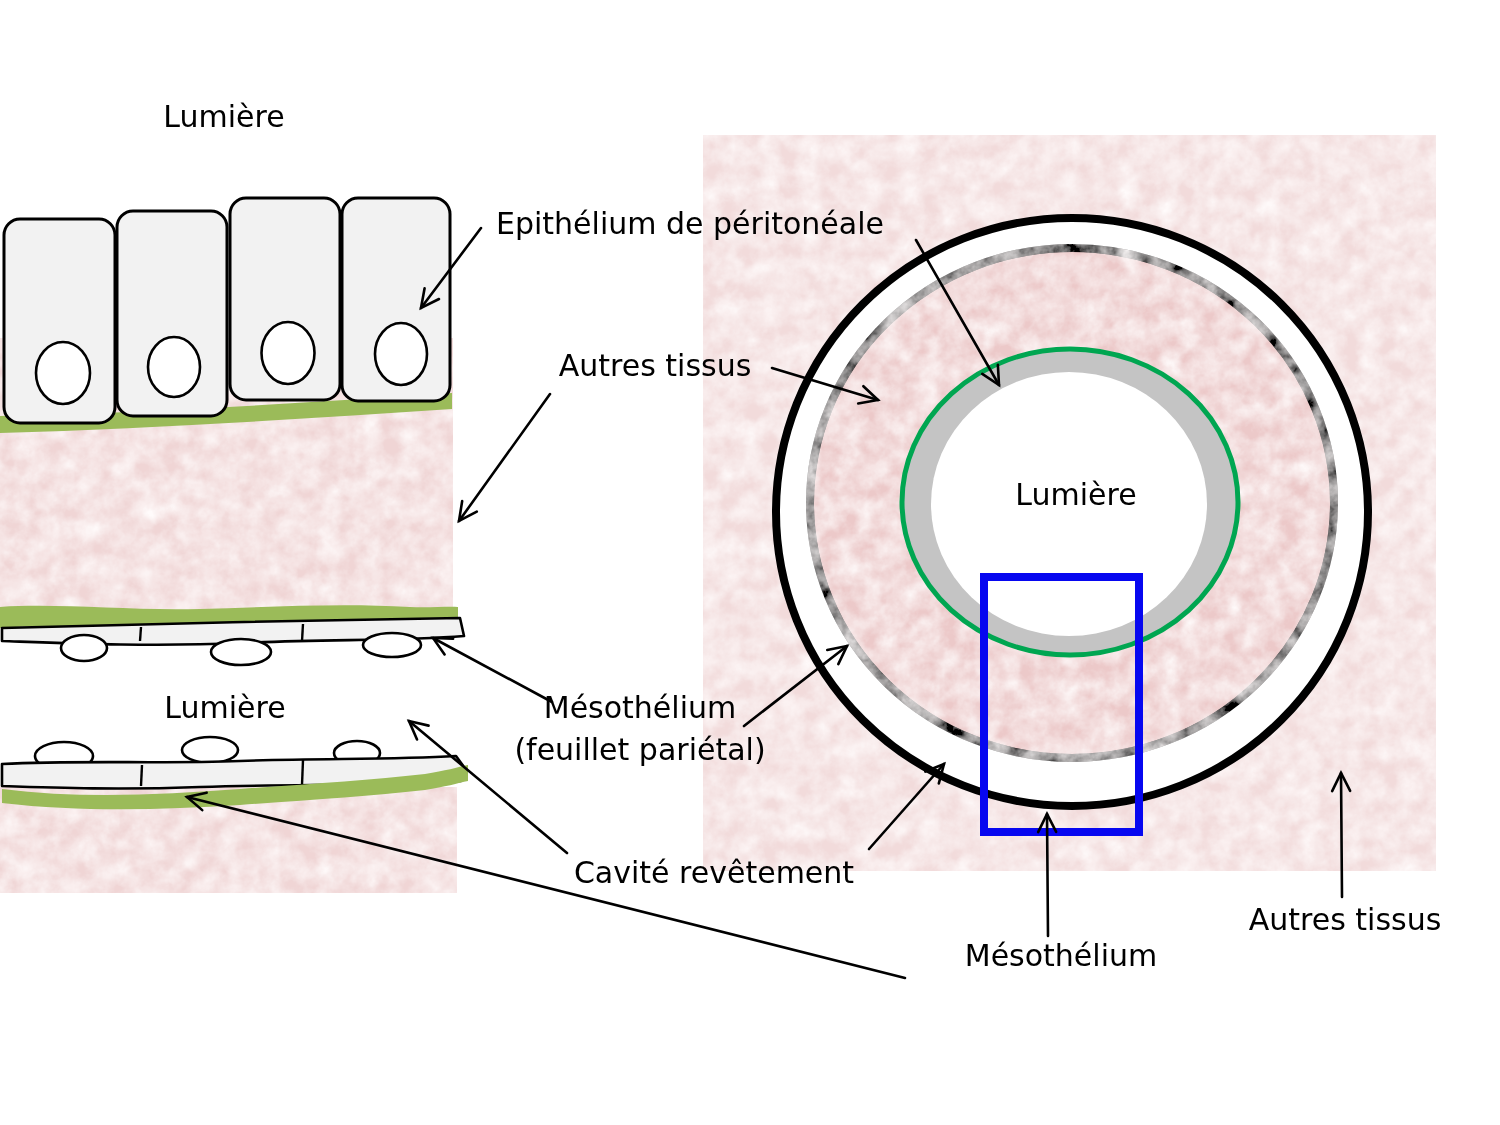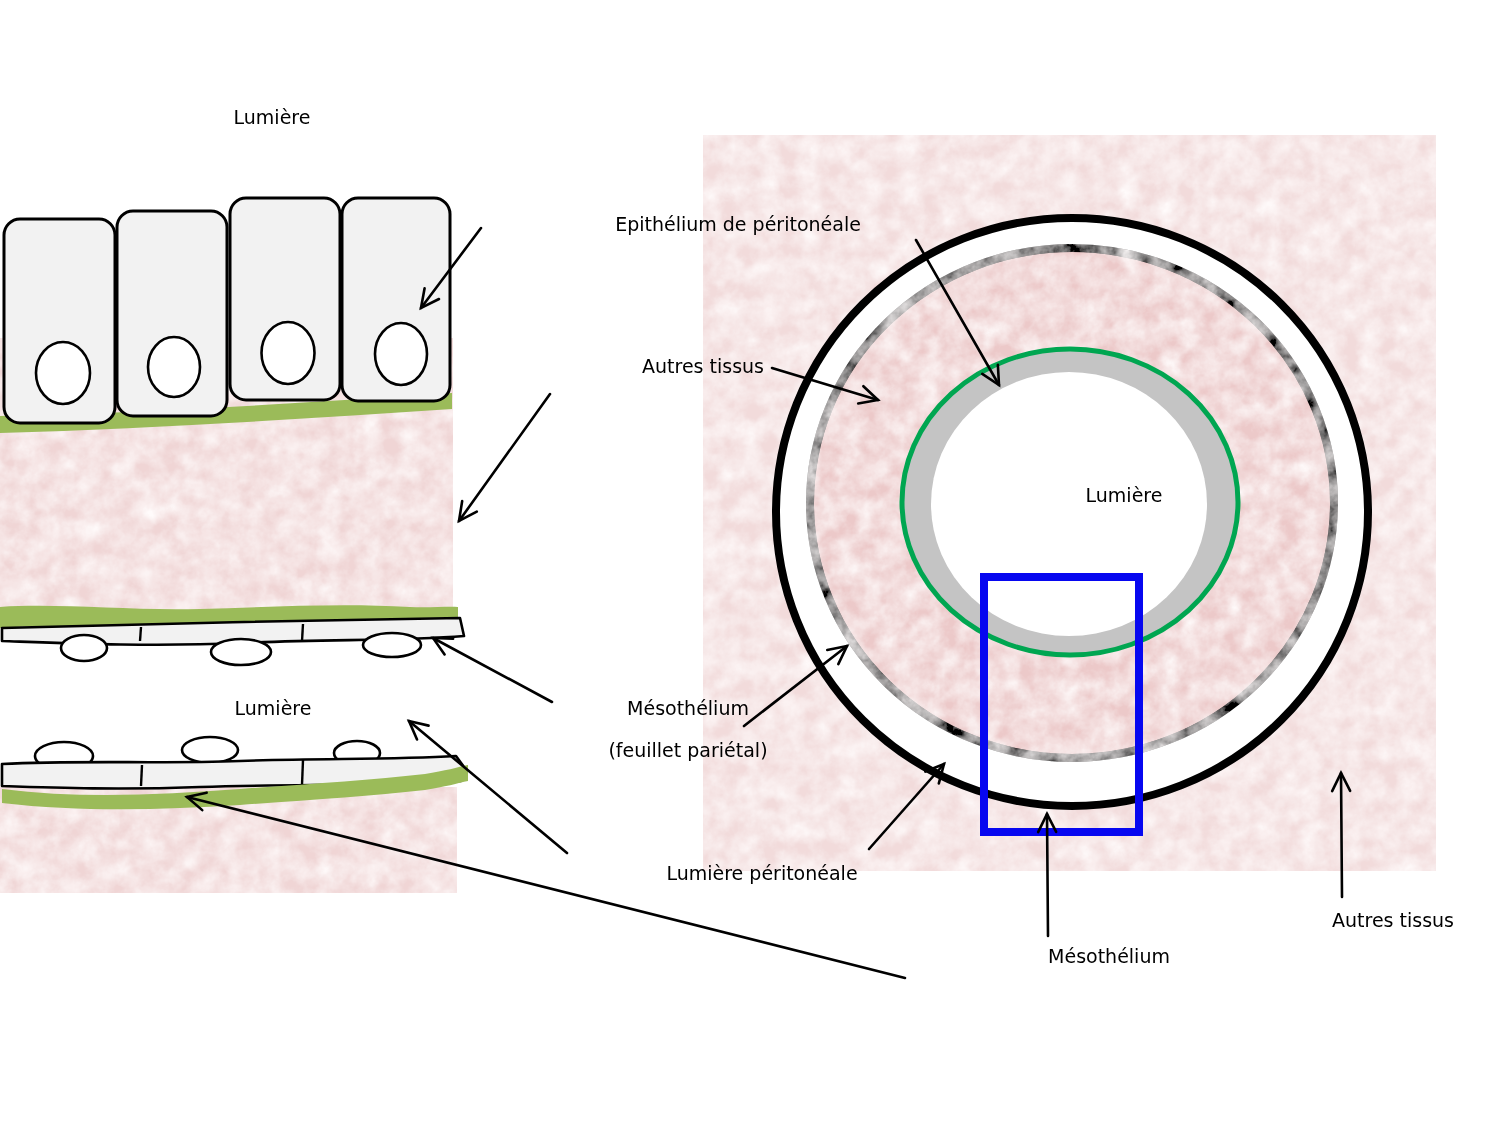--- a/index.html
+++ b/index.html
@@ -7,26 +7,25 @@
     position:relative;
     width:1500px;height:1125px;
     background:#fff;
     font-family:"DejaVu Sans", sans-serif;
     overflow:hidden;
   }
   .canvas svg{position:absolute;left:0;top:0;}
   .lbl{
     position:absolute;
     transform:translateX(-50%);
-    font-size:19px;
+    font-size:30px;
     line-height:42px;
     color:#000;
     white-space:nowrap;
     text-align:center;
-    margin-left:48px;
   }
   
   .pink-square{fill:var(--pink_square,#f2dbdb);}
   .pink-tissue{fill:var(--pink_tissue,#ecc9c9);}
   .pink-left{fill:var(--pink_left,#f0d5d5);}
   .membrane{fill:var(--green_membrane,#9bbb59);}
   .ring-white{fill:#ffffff;stroke:var(--outline,#000);stroke-width:8;}
   .ring-inner{stroke:var(--outline,#000);stroke-width:8;}
   .green-circle{fill:var(--gray_ring,#c4c4c4);stroke:var(--green_circle,#00a651);stroke-width:5;}
   .lumen{fill:#ffffff;}
@@ -141,21 +140,21 @@
 
   <div class="lbl" style="left:655px;top:345px;">Autres tissus</div>
 
   <div class="lbl" style="left:640px;top:687px;">
     <div>Mésothélium</div>
     <div>(feuillet pariétal)</div>
   </div>
 
   <div class="lbl" style="left:225px;top:687px;">Lumière</div>
 
-  <div class="lbl" style="left:714px;top:852px;">Lumière péritonéale</div>
+  <div class="lbl" style="left:714px;top:852px;">Cavité revêtement</div>
 
   <div class="lbl" style="left:1076px;top:474px;">Lumière</div>
 
   <div class="lbl" style="left:1061px;top:935px;">
     <div>Mésothélium</div>
   </div>
 
   <div class="lbl" style="left:1345px;top:899px;">Autres tissus</div>
 
 </div>

